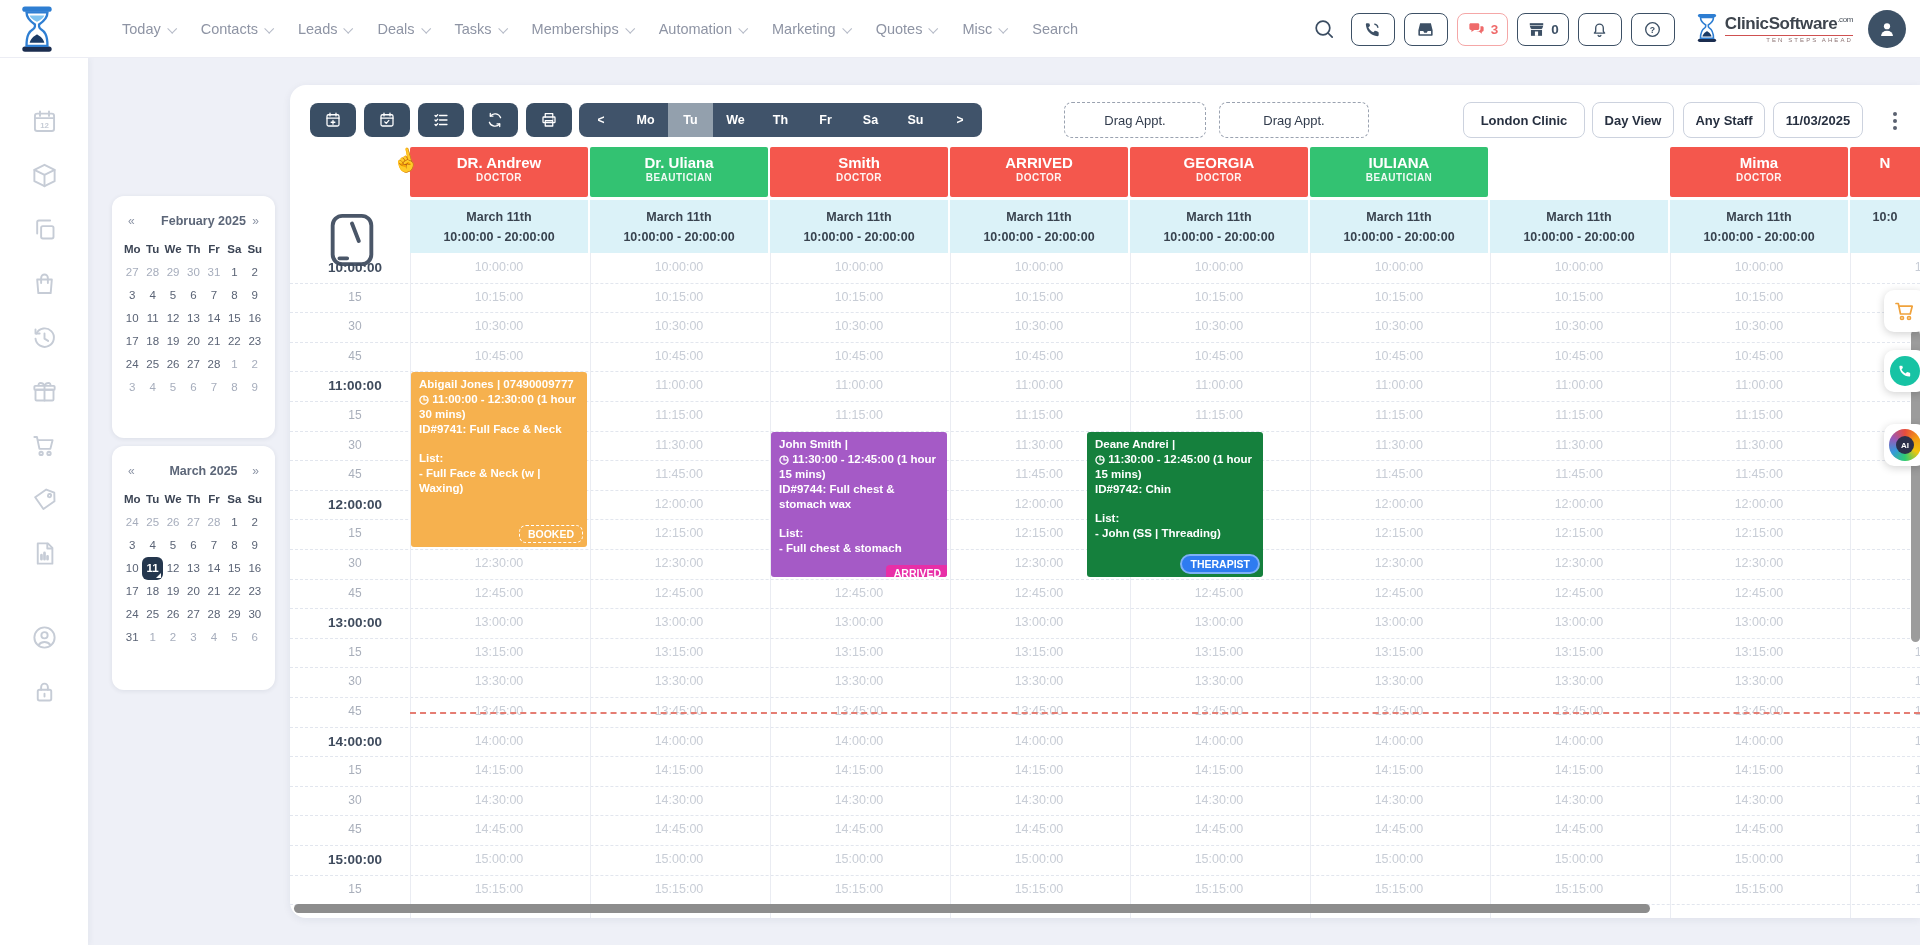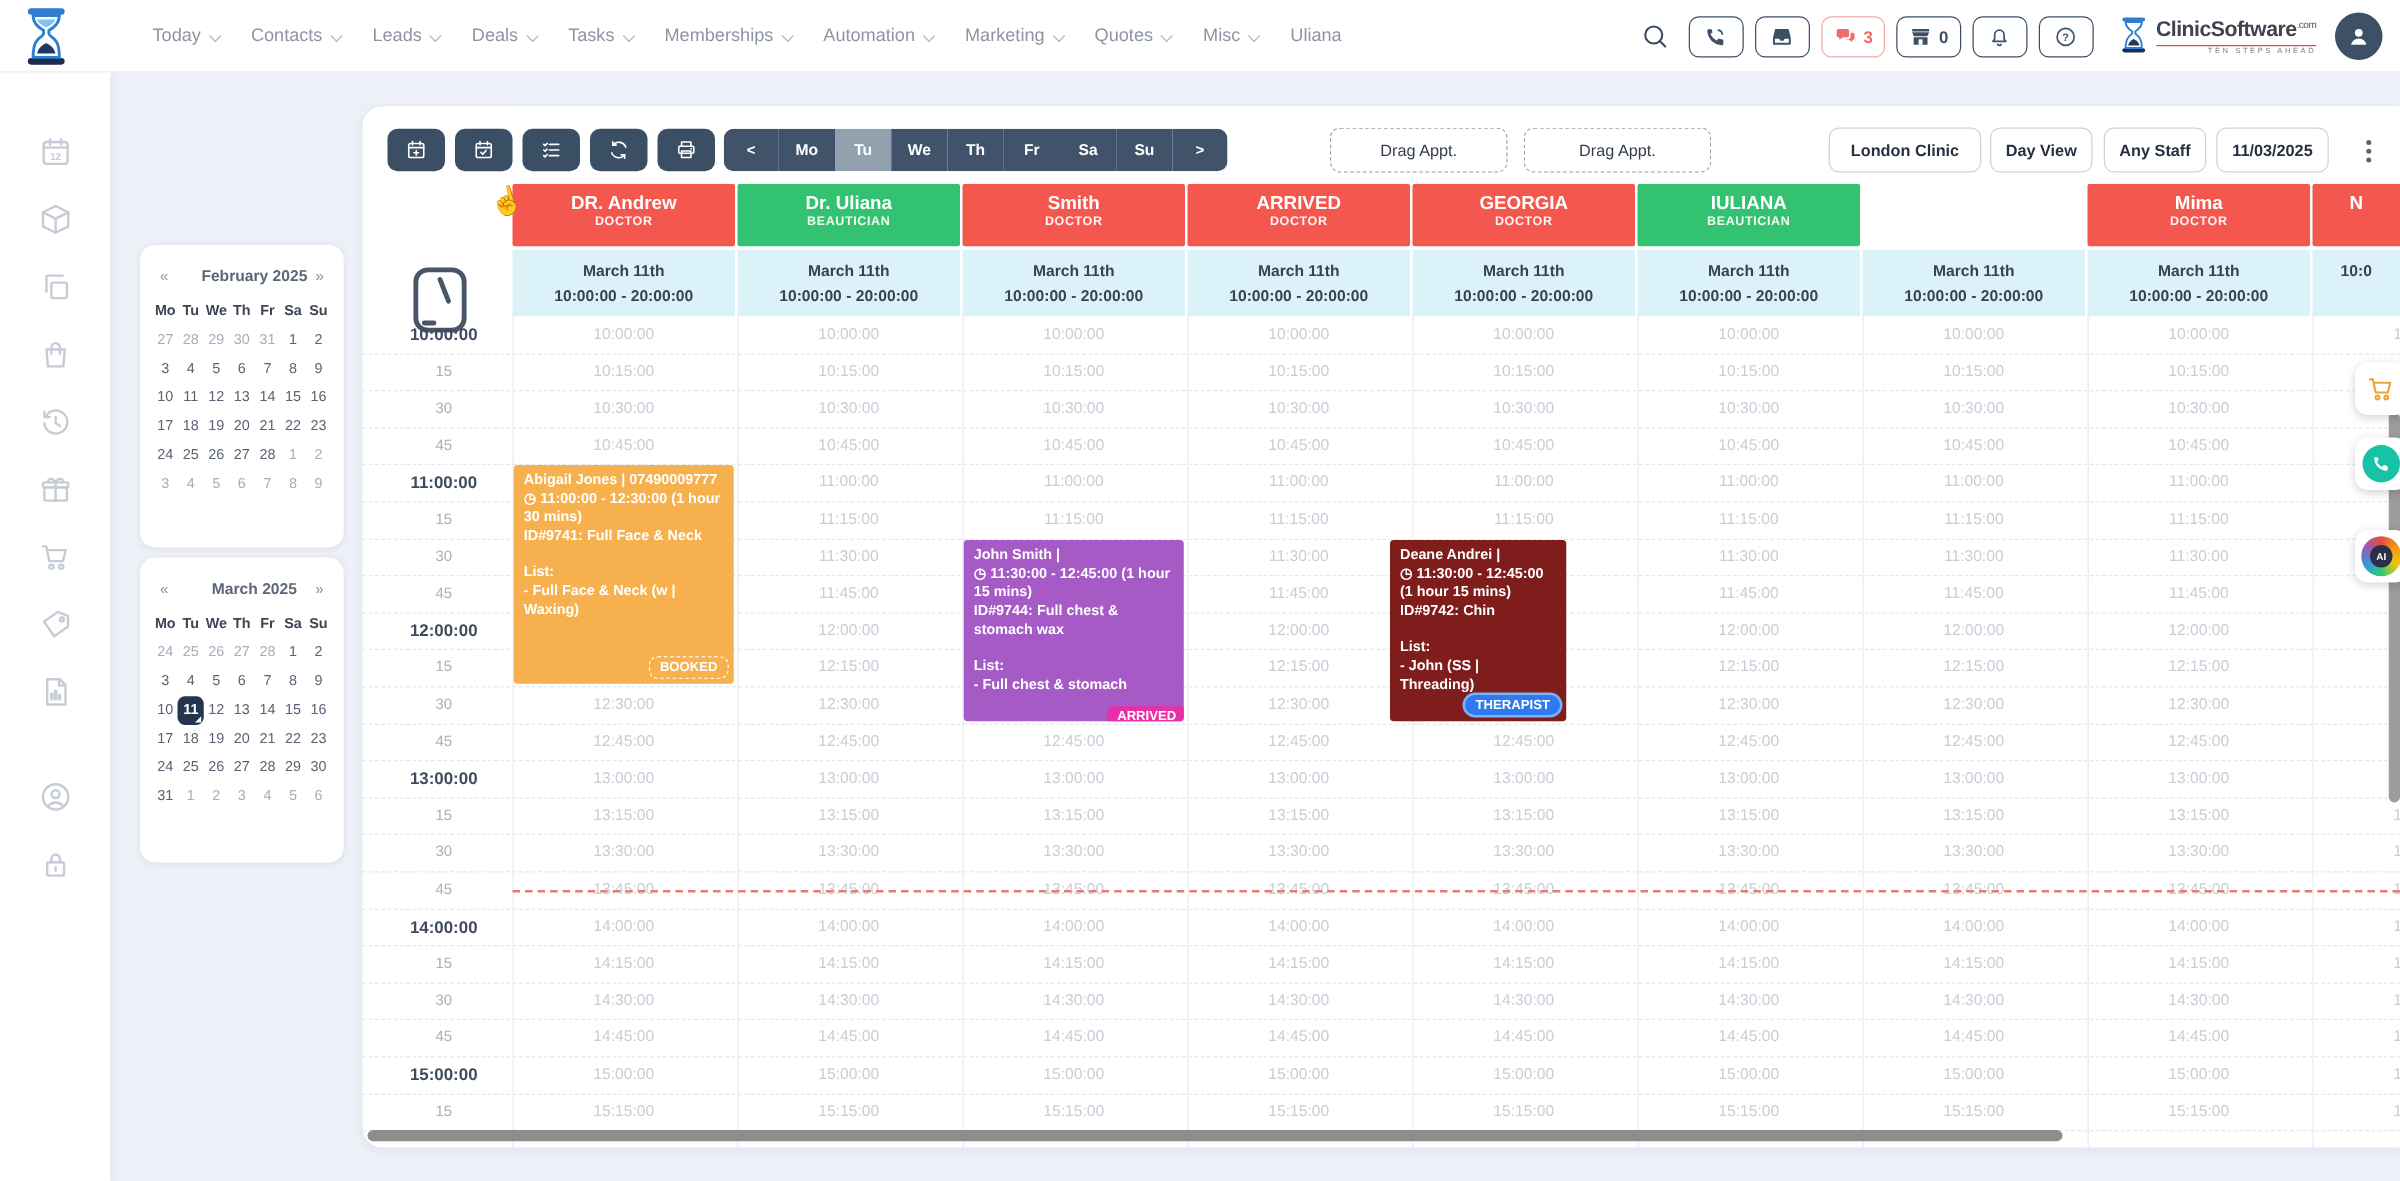--- a/index.html
+++ b/index.html
@@ -156,21 +156,21 @@
         </div>
         <div class="nav-item">
           <span>Quotes</span>
           <span class="chev"></span>
         </div>
         <div class="nav-item">
           <span>Misc</span>
           <span class="chev"></span>
         </div>
         <div class="nav-item">
-          <span>Uliana</span>
+          <span>Search</span>
         </div>
       </div>
     <div class="hdr-right">
       <span class="hsearch icon">
         <svg viewBox="0 0 24 24" stroke-width="2.2">
             <circle cx="11" cy="11" r="6.8"></circle>
             <path d="M16 16l4.2 4.2"></path>
           </svg>
       </span>
       <div id="hdr-actions" style="display:flex;gap:9px;align-items:center;">
@@ -815,21 +815,21 @@
         </div>
         <div class="appt" style="left: 481px; top: 284.6px; width: 176px; height: 145px; background: rgb(165, 90, 198);">
           <div class="ap-line ap-client">John Smith |</div>
           <div class="ap-line">◷ 11:30:00 - 12:45:00 (1 hour 15 mins)</div>
           <div class="ap-line">ID#9744: Full chest &amp; stomach wax</div>
           <div class="ap-gap"></div>
           <div class="ap-line">List:</div>
           <div class="ap-line">- Full chest &amp; stomach</div>
           <div class="badge magenta" style="background: rgb(232, 47, 167);">ARRIVED</div>
         </div>
-        <div class="appt" style="left: 822px; top: 284.6px; width: 141px; height: 145px; background: #7f1d1d;">
+        <div class="appt" style="left: 797px; top: 284.6px; width: 176px; height: 145px; background: #15803d;">
           <div class="ap-line ap-client">Deane Andrei |</div>
           <div class="ap-line">◷ 11:30:00 - 12:45:00 (1 hour 15 mins)</div>
           <div class="ap-line">ID#9742: Chin</div>
           <div class="ap-gap"></div>
           <div class="ap-line">List:</div>
           <div class="ap-line">- John (SS | Threading)</div>
           <div class="badge blue" style="background: rgb(46, 123, 240);">THERAPIST</div>
         </div>
       </div>
     <div class="hscroll"></div>

